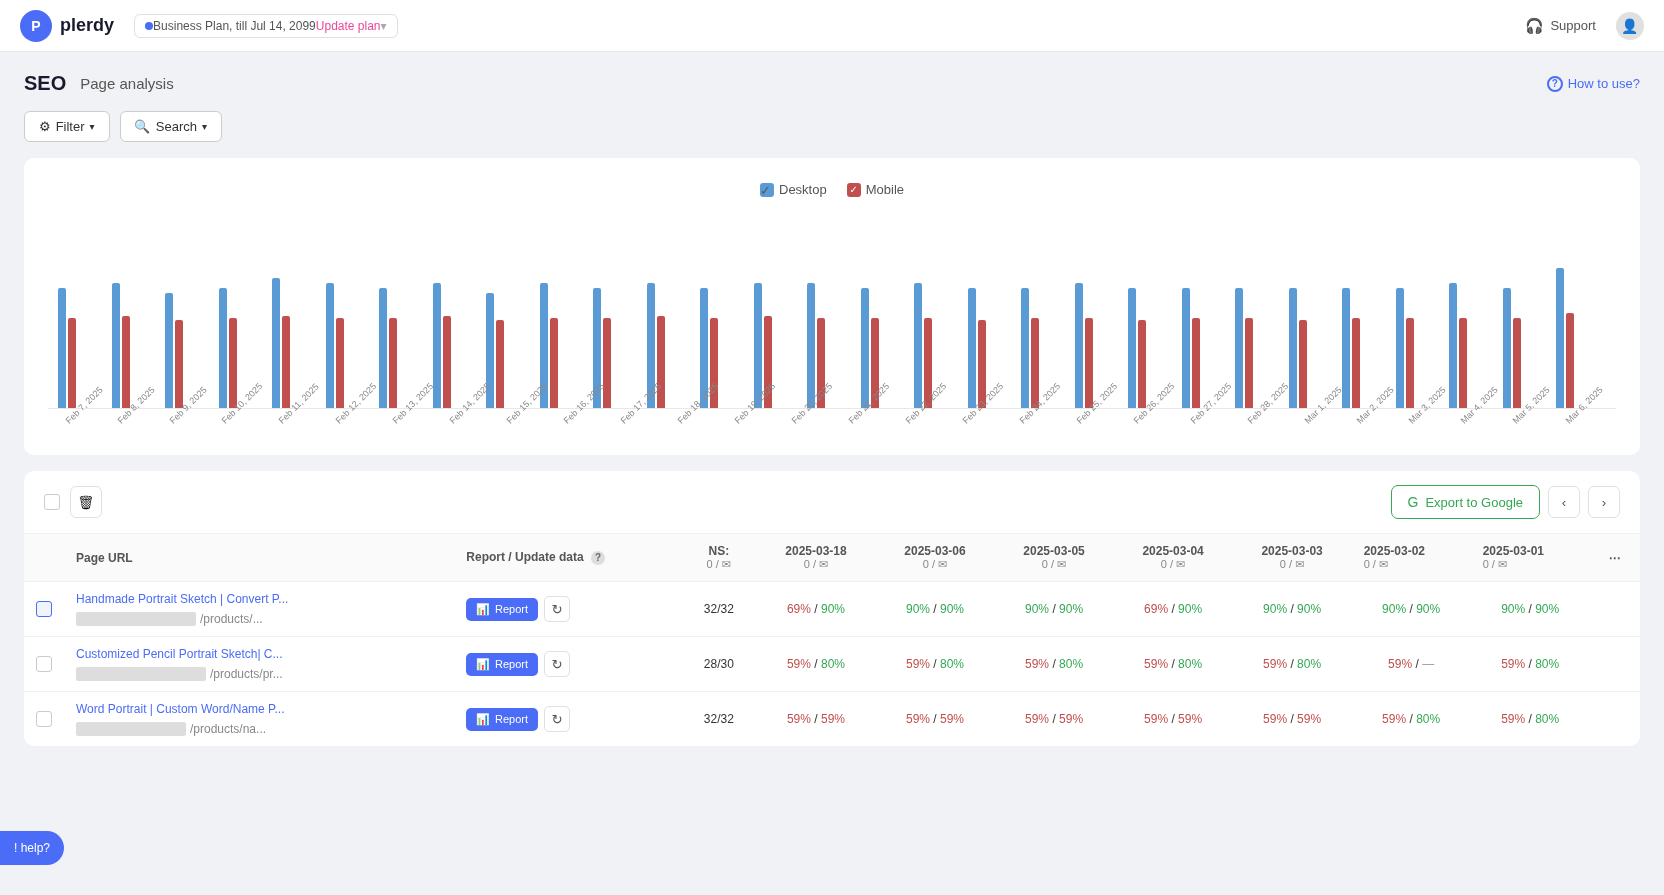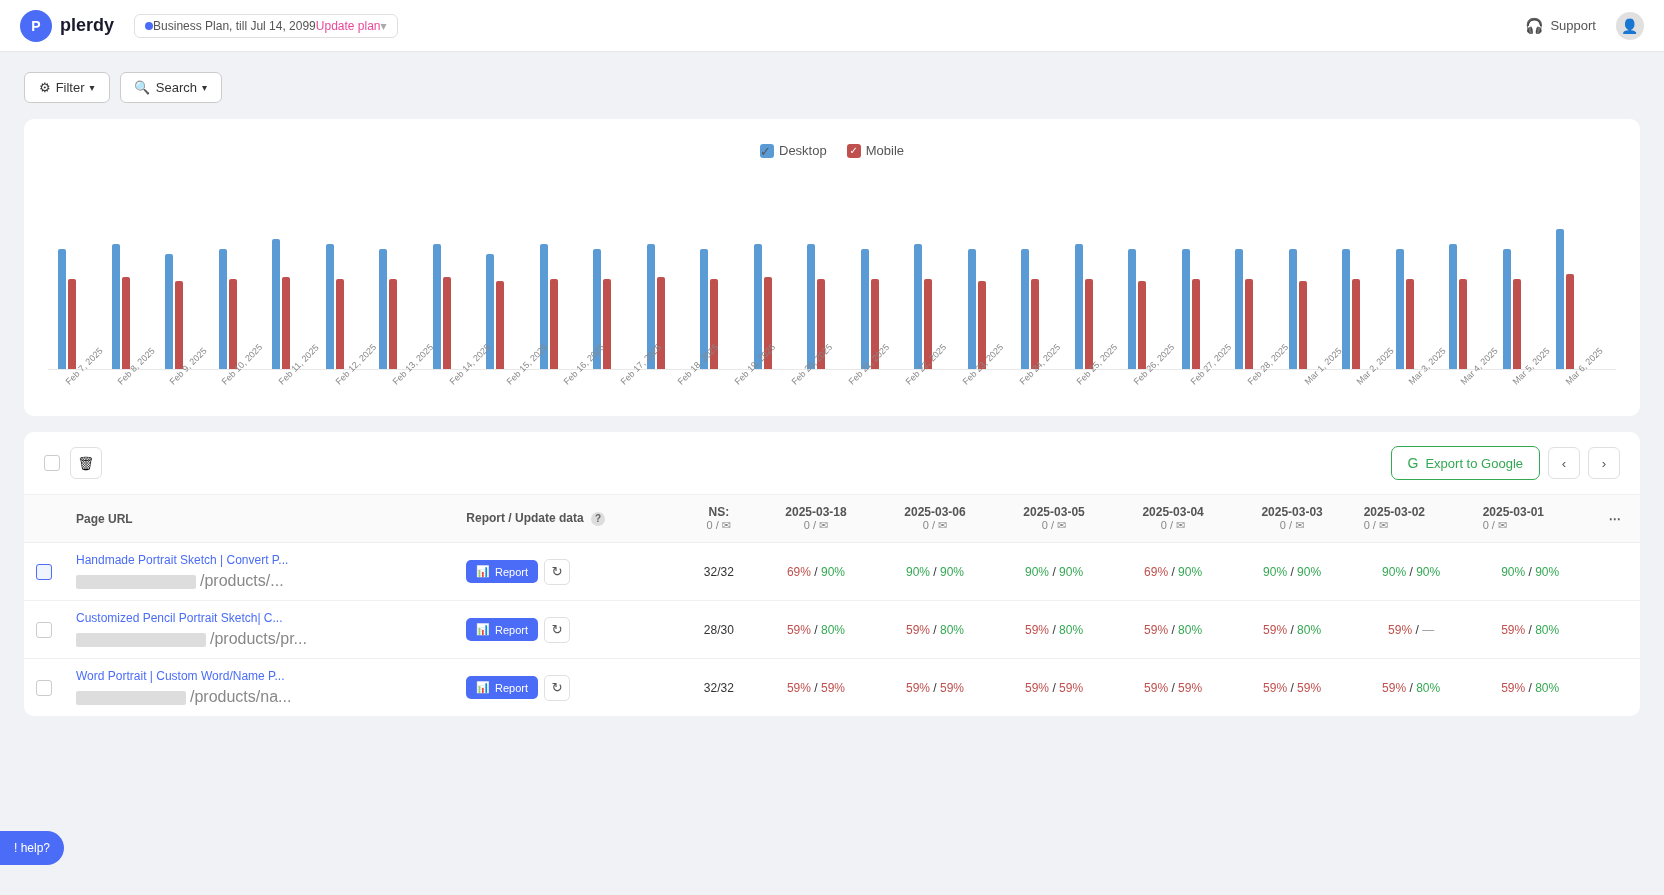--- a/index.html
+++ b/index.html
@@ -59,21 +59,21 @@
     .table-toolbar-right { display: flex; align-items: center; gap: 8px; }
     .nav-arrow { width: 32px; height: 32px; border: 1px solid #e0e0e0; border-radius: 6px; background: #fff; cursor: pointer; display: flex; align-items: center; justify-content: center; color: #555; }
 
     
     .data-table { width: 100%; border-collapse: collapse; }
     .data-table th { background: #fafafa; border-bottom: 1px solid #eee; padding: 10px 12px; text-align: left; font-weight: 600; color: #555; font-size: 12px; white-space: nowrap; }
     .data-table td { padding: 10px 12px; border-bottom: 1px solid #f0f0f0; vertical-align: middle; font-size: 12px; }
     .data-table tr:last-child td { border-bottom: none; }
     .page-url-col { min-width: 280px; }
     .page-url-title { color: #4a6cf7; font-size: 12px; text-decoration: none; cursor: pointer; }
-    .url-path { color: #888; font-size: 16px; margin-top: 2px; }
+    .url-path { color: #888; font-size: 12px; margin-top: 2px; }
     .url-thumb { height: 14px; background: #ddd; border-radius: 2px; margin-top: 3px; }
     .report-col { display: flex; align-items: center; gap: 6px; }
     .report-btn { display: flex; align-items: center; gap: 5px; background: #4a6cf7; color: white; border: none; border-radius: 5px; padding: 5px 10px; cursor: pointer; font-size: 11px; font-weight: 500; }
     .refresh-btn { background: none; border: 1px solid #e0e0e0; border-radius: 5px; width: 26px; height: 26px; cursor: pointer; display: flex; align-items: center; justify-content: center; color: #555; }
     .ns-count { font-size: 12px; color: #333; text-align: center; }
     .score-green { color: #34a853; font-weight: 500; }
     .score-red { color: #c0504d; font-weight: 500; }
     .score-dash { color: #999; }
     .score-cell { text-align: center; white-space: nowrap; font-size: 12px; }
     .col-header-sub { font-size: 11px; color: #888; font-weight: normal; }
@@ -101,20 +101,30 @@
     <span style="font-size:15px;">🎧</span>
     <span>Support</span>
   </div>
   <div class="header-avatar">
     <span style="font-size:14px;">👤</span>
   </div>
 </div>
 
 <div class="page">
 
+  <div class="page-header">
+    <div class="page-title-row">
+      <span class="seo-label">SEO</span>
+      <span class="page-analysis-label">Page analysis</span>
+    </div>
+    <div class="how-to-use">
+      <span style="width:16px;height:16px;border:2px solid #4a6cf7;border-radius:50%;display:flex;align-items:center;justify-content:center;font-size:10px;font-weight:bold;">?</span>
+      <span>How to use?</span>
+    </div>
+  </div>
 
   <div class="toolbar">
     <button class="toolbar-btn">
       <span>⚙</span>
       <span>Filter</span>
       <span style="font-size:10px;">▾</span>
     </button>
     <button class="toolbar-btn">
       <span>🔍</span>
       <span>Search</span>

